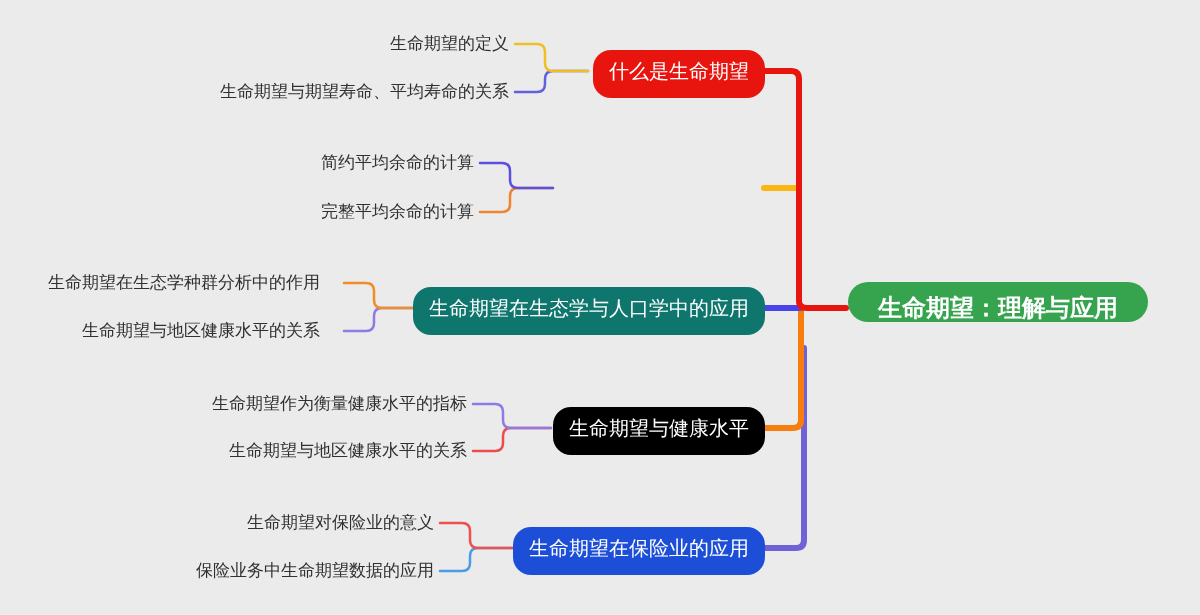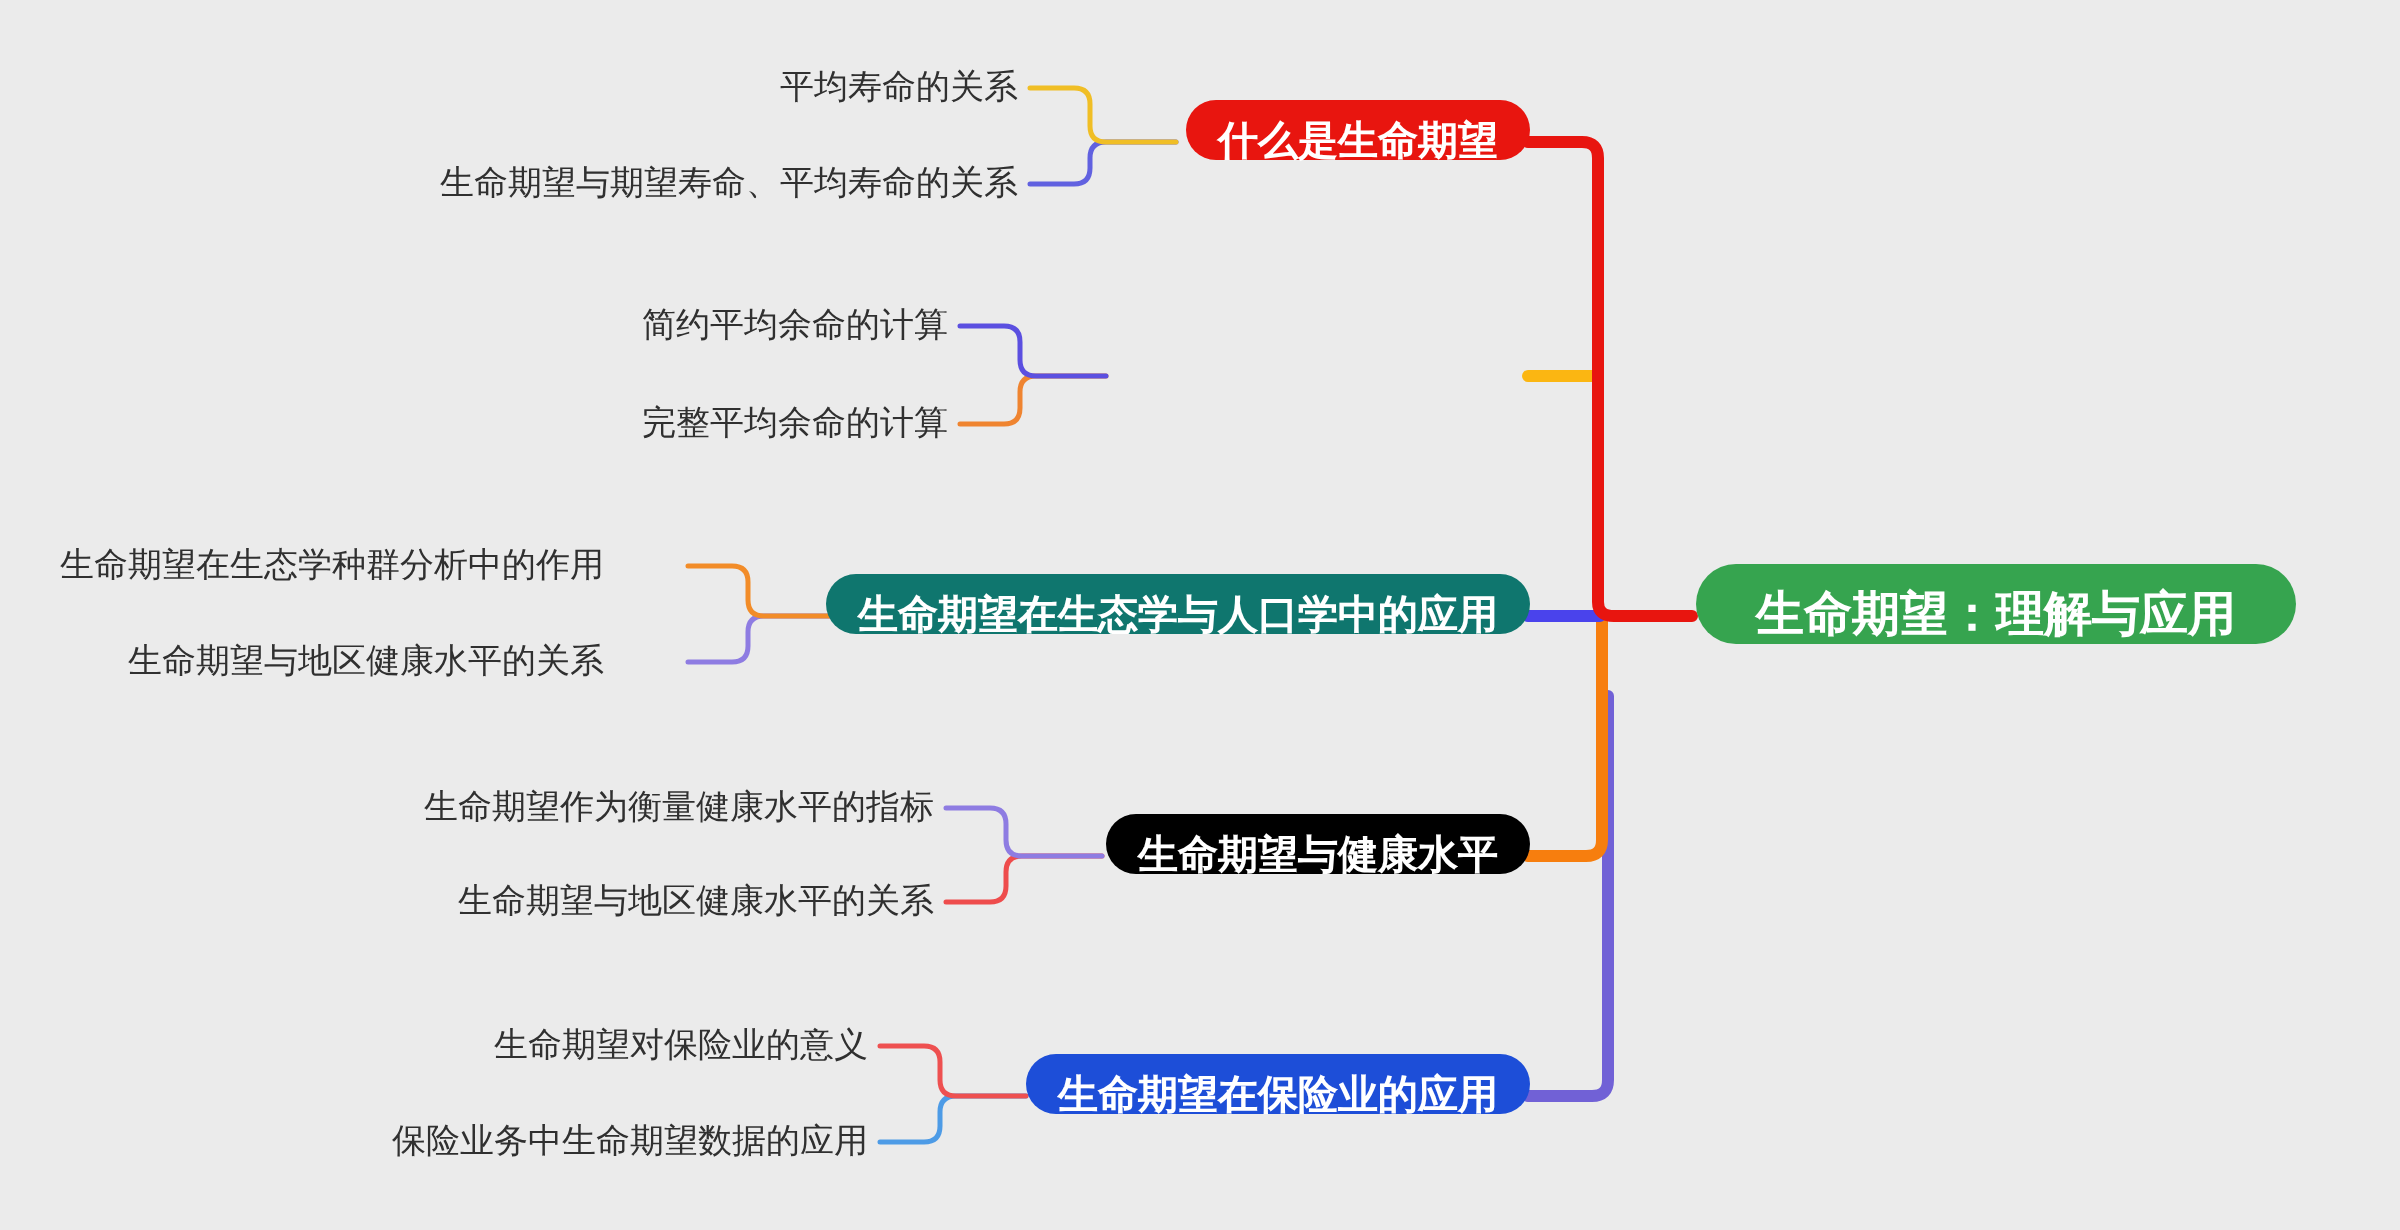--- a/index.html
+++ b/index.html
@@ -15,27 +15,27 @@
     overflow: hidden;
   }
   .edges {
     position: absolute;
     left: 0; top: 0;
     width: 1200px;
     height: 615px;
   }
   .node {
     position: absolute;
-    height: 30px;
+    height: 48px;
     line-height: 42px;
     padding: 0 16px;
     border-radius: 18px;
     color: #ffffff;
     font-size: 20px;
-    font-weight: 700;
+    font-weight: 400;
     white-space: nowrap;
     text-align: center;
     cursor: pointer;
   }
   .root-node {
     position: absolute;
     top: 282px;
     right: 52px;
     height: 40px;
     line-height: 52px;
@@ -56,21 +56,21 @@
   .leaf {
     position: absolute;
     height: 26px;
     line-height: 26px;
     font-size: 17px;
     color: #303030;
     white-space: nowrap;
     cursor: pointer;
   }
   .leaf.r1 { right: 691px; } .leaf.r2 { right: 726px; }
-  .leaf.r3 { right: 898px; } .leaf.r4 { right: 733px; }
+  .leaf.r3 { right: 880px; } .leaf.r4 { right: 733px; }
   .leaf.r5 { right: 766px; }
   .l1a { top: 31px; }  .l1b { top: 79px; }
   .l2a { top: 150px; } .l2b { top: 199px; }
   .l3a { top: 270px; } .l3b { top: 318px; }
   .l4a { top: 391px; } .l4b { top: 438px; }
   .l5a { top: 510px; } .l5b { top: 558px; }
 </style>
 </head>
 <body>
 
@@ -104,21 +104,21 @@
     <path d="M 513 548 H 478 Q 470 548 470 540 V 531 Q 470 523 462 523 H 440" stroke-width="2.5" stroke-linecap="round" stroke="#ee5050"></path>
   </svg>
 
   <div class="root-node" style="background-color: rgb(54, 164, 79);">生命期望：理解与应用</div>
 
   <div class="node branch-node b1" style="background-color: rgb(232, 21, 15);">什么是生命期望</div>
   <div class="node branch-node b3" style="background-color: #0f766e;">生命期望在生态学与人口学中的应用</div>
   <div class="node branch-node b4" style="background-color: #000000;">生命期望与健康水平</div>
   <div class="node branch-node b5" style="background-color: #1d4ed8;">生命期望在保险业的应用</div>
 
-  <div class="leaf r1 l1a">平均寿命的关系</div>
+  <div class="leaf r1 l1a">生命期望的定义</div>
   <div class="leaf r1 l1b">生命期望与期望寿命、平均寿命的关系</div>
 
   <div class="leaf r2 l2a">简约平均余命的计算</div>
   <div class="leaf r2 l2b">完整平均余命的计算</div>
 
   <div class="leaf r3 l3a">生命期望在生态学种群分析中的作用</div>
   <div class="leaf r3 l3b">生命期望与地区健康水平的关系</div>
 
   <div class="leaf r4 l4a">生命期望作为衡量健康水平的指标</div>
   <div class="leaf r4 l4b">生命期望与地区健康水平的关系</div>

